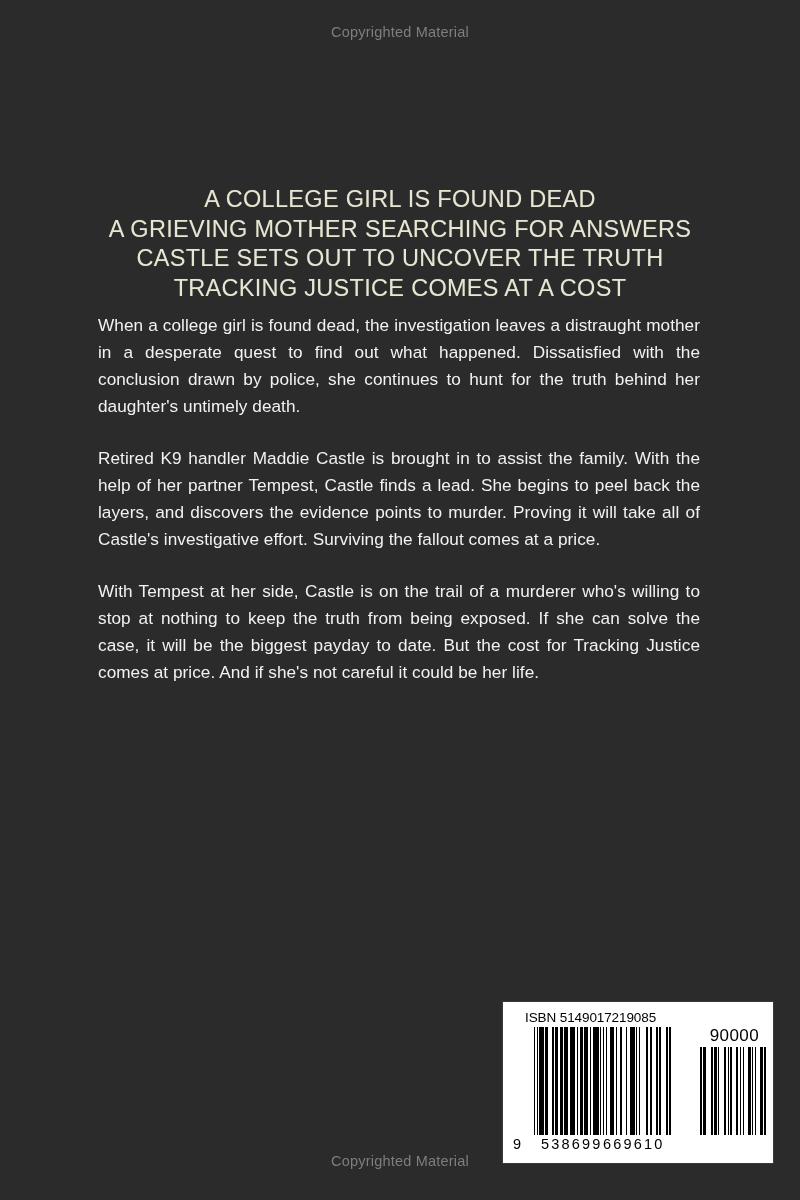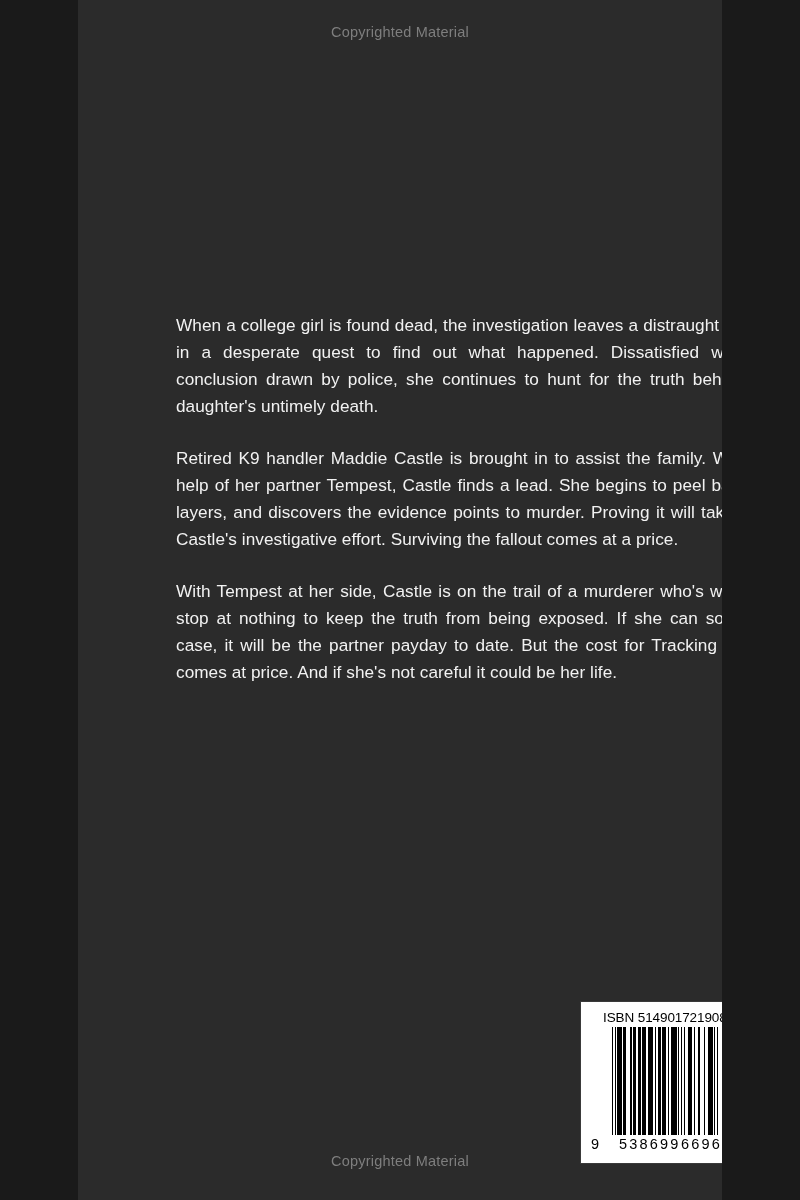--- a/index.html
+++ b/index.html
@@ -7,21 +7,21 @@
   html, body {
     margin: 0;
     padding: 0;
     background: #1a1a1a;
   }
   body {
     font-family: "Liberation Sans", sans-serif;
   }
   .page {
     position: relative;
-    width: 644px;
+    width: 800px;
     height: 1200px;
     background: #2b2b2b;
     overflow: hidden;
     margin: 0 auto;
   }
 
   
   .copyright-strip {
     position: absolute;
     left: 0;
@@ -132,25 +132,31 @@
   .dg-left { position: absolute; left: 16px; bottom: -17px; font-size: 14.5px; color:#000; letter-spacing: 2.2px;}
   .dg-right { position: absolute; left: 78px; bottom: -17px; font-size: 14.5px; color:#000; letter-spacing: 2.2px;}
 </style>
 </head>
 <body>
 
 <div class="page">
 
   <div class="copyright-strip copyright-top">Copyrighted Material</div>
 
+  <div class="tagline">
+    <span class="tl-line">A COLLEGE GIRL IS FOUND DEAD</span>
+    <span class="tl-line">A GRIEVING MOTHER SEARCHING FOR ANSWERS</span>
+    <span class="tl-line">CASTLE SETS OUT TO UNCOVER THE TRUTH</span>
+    <span class="tl-line">TRACKING JUSTICE COMES AT A COST</span>
+  </div>
 
   <div class="blurb">
     <p>When a college girl is found dead, the investigation leaves a distraught mother in a desperate quest to find out what happened. Dissatisfied with the conclusion drawn by police, she continues to hunt for the truth behind her daughter's untimely death.</p>
     <p>Retired K9 handler Maddie Castle is brought in to assist the family. With the help of her partner Tempest, Castle finds a lead. She begins to peel back the layers, and discovers the evidence points to murder. Proving it will take all of Castle's investigative effort. Surviving the fallout comes at a price.</p>
-    <p>With Tempest at her side, Castle is on the trail of a murderer who's willing to stop at nothing to keep the truth from being exposed. If she can solve the case, it will be the partner payday to date. But the cost for Tracking Justice comes at price. And if she's not careful it could be her life.</p>
+    <p>With Tempest at her side, Castle is on the trail of a murderer who's willing to stop at nothing to keep the truth from being exposed. If she can solve the case, it will be the biggest payday to date. But the cost for Tracking Justice comes at price. And if she's not careful it could be her life.</p>
   </div>
 
   <div class="barcode-box">
     <div class="barcode-isbn">ISBN 5149017219085</div>
     <div class="barcode-row">
       <div class="ean-main">
         <div class="bars" id="ean-bars">
             <div class="bar sp" style="width: 8.68571px;"></div>
             <div class="bar" style="width: 1.44762px;"></div>
             <div class="bar sp" style="width: 1.44762px;"></div>

